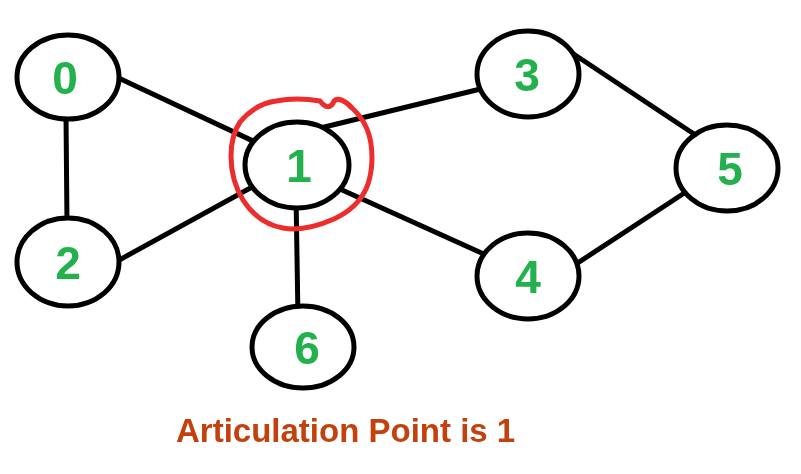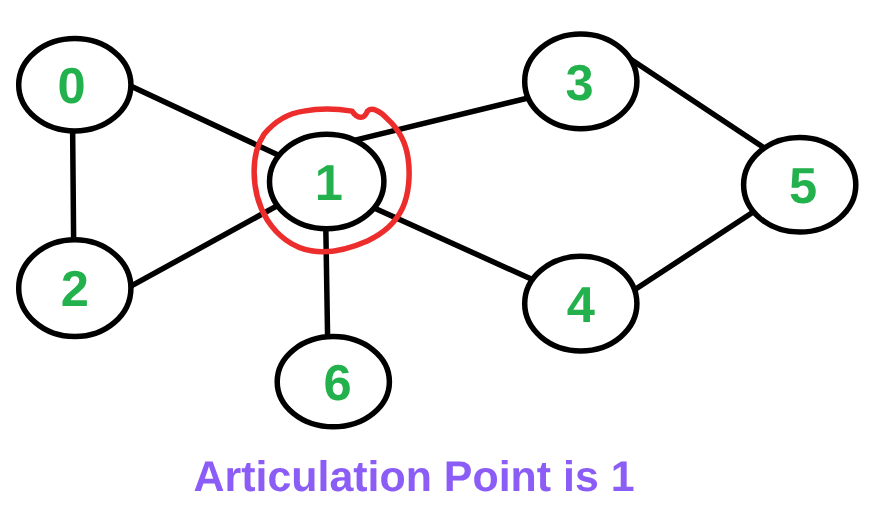--- a/index.html
+++ b/index.html
@@ -17,23 +17,23 @@
   }
   .stage svg {
     position: absolute;
     left: 0;
     top: 0;
   }
   .caption {
     position: absolute;
     left: 176px;
     top: 412px;
-    font-size: 39px;
+    font-size: 33px;
     font-weight: bold;
-    color: #8b5cf6;
+    color: #c2410c;
     letter-spacing: 0px;
     white-space: nowrap;
   }
 </style>
 </head>
 <body>
 
 <div class="stage">
   <svg id="graph-svg" width="801" height="474" viewBox="0 0 801 474">
       <line x1="66" y1="115" x2="67" y2="225" stroke="#000000" stroke-width="5" stroke-linecap="round"></line>

